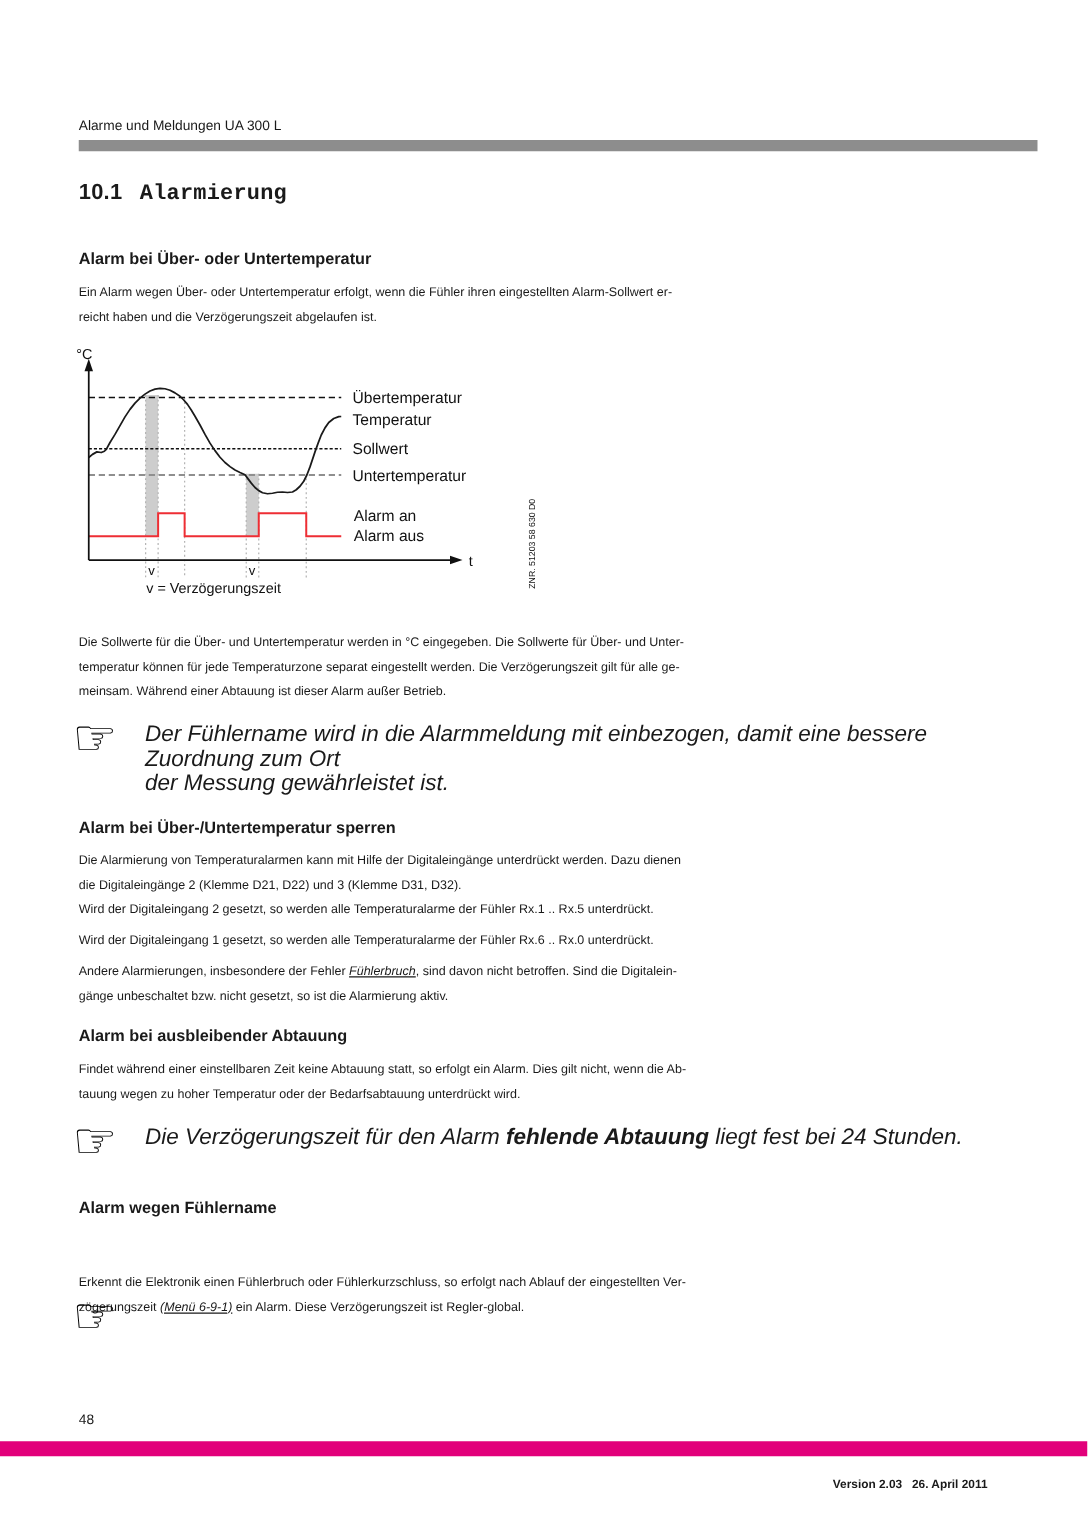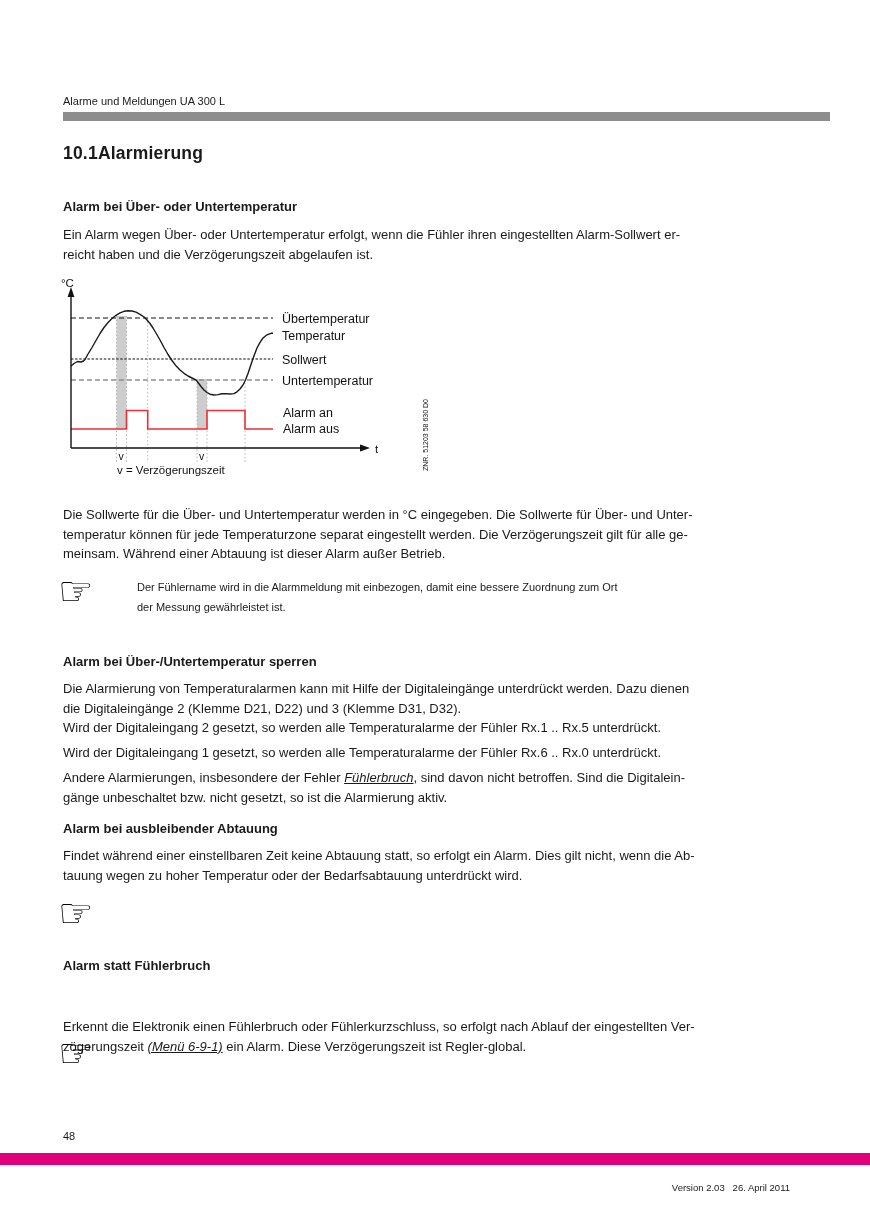--- a/index.html
+++ b/index.html
@@ -10,26 +10,26 @@
   }
   html,body{margin:0;padding:0;background:#ffffff;}
   body{
     width:870px;height:1230px;position:relative;overflow:hidden;
     font-family:"Liberation Sans","DejaVu Sans",sans-serif;color:var(--ink);
   }
   .abs{position:absolute;}
   .running-header{left:63px;top:95px;font-size:11px;}
   .header-rule{left:63px;top:112px;width:767px;height:9px;background:var(--rule-gray);}
   h1.title{left:63px;top:143px;margin:0;font-size:17.5px;font-weight:bold;letter-spacing:.2px;}
-  h1.title .title-text{margin-left:0;}
+  h1.title .title-text{margin-left:14px;font-family:Liberation Mono, monospace;}
   h2.subhead{margin:0;left:63px;font-size:13px;font-weight:bold;}
-  p.body{margin:0;left:63px;width:745px;font-size:13px;line-height:19.5px;white-space:pre-line;}
+  p.body{margin:0;left:63px;width:745px;font-size:10px;line-height:19.5px;white-space:pre-line;}
   .note{left:58px;width:748px;}
   .manicule{position:absolute;left:0;top:-7px;font-size:40px;line-height:40px;color:#000;}
-  .note-text{display:block;margin-left:79px;font-size:11px;line-height:19.5px;white-space:pre-line;}
+  .note-text{display:block;margin-left:58px;font-size:18px;line-height:19.5px;white-space:pre-line;font-style:italic;}
   .ital{font-style:italic;text-decoration:underline;}
   .bold{font-weight:bold;}
   .chart{left:60px;top:278px;}
   .band{fill:#cdcdcd;}
   .guides line{stroke:#b5b5b5;stroke-width:1;stroke-dasharray:1.5 2.2;}
   .th-over{stroke:#111;stroke-width:1.2;stroke-dasharray:5 3;}
   .th-set{stroke:#111;stroke-width:1.2;stroke-dasharray:2.5 1.6;}
   .th-under{stroke:#8f8f8f;stroke-width:1.6;stroke-dasharray:5 3;}
   .curve{fill:none;stroke:#1a1a1a;stroke-width:1.4;stroke-linejoin:round;}
   .alarm{fill:none;stroke:var(--alarm-red);stroke-width:1.6;}
@@ -37,21 +37,21 @@
   .axis-arrow{fill:#111;}
   .chart text{font-family:"Liberation Sans","DejaVu Sans",sans-serif;fill:#111;}
   .lbl{font-size:12.5px;}
   .red-text{fill:var(--alarm-red);}
   .axlabel{font-size:11.5px;}
   .vlbl{font-size:10.5px;}
   .vlegend{font-size:11.5px;}
   .znr{font-size:7px;fill:#555;}
   .footer-bar{left:0;top:1153px;width:870px;height:12px;background:var(--accent);}
   .page-number{left:63px;top:1130px;font-size:11px;}
-  .version-text{right:80px;top:1182px;font-size:9.5px;white-space:pre;}
+  .version-text{right:80px;top:1182px;font-size:9.5px;white-space:pre;font-weight:bold;}
 </style>
 </head>
 <body>
 
 <div class="abs running-header">Alarme und Meldungen UA 300 L</div>
 <div class="abs header-rule"></div>
 
 <h1 class="abs title"><span>10.1</span><span class="title-text">Alarmierung</span></h1>
 
 <h2 class="abs subhead" style="top:199px">Alarm bei Über- oder Untertemperatur</h2>
@@ -109,23 +109,24 @@
 <p class="abs body" style="top:743px">Wird der Digitaleingang 1 gesetzt, so werden alle Temperaturalarme der Fühler Rx.6 .. Rx.0 unterdrückt.</p>
 <p class="abs body" style="top:768px"><span>Andere Alarmierungen, insbesondere der Fehler </span><span class="ital">Fühlerbruch</span><span>, sind davon nicht betroffen. Sind die Digitalein-
 gänge unbeschaltet bzw. nicht gesetzt, so ist die Alarmierung aktiv.</span></p>
 
 <h2 class="abs subhead" style="top:821px">Alarm bei ausbleibender Abtauung</h2>
 <p class="abs body" style="top:846px">Findet während einer einstellbaren Zeit keine Abtauung statt, so erfolgt ein Alarm. Dies gilt nicht, wenn die Ab-
 tauung wegen zu hoher Temperatur oder der Bedarfsabtauung unterdrückt wird.</p>
 
 <div class="abs note" style="top:900px">
   <span class="manicule">☞</span>
+  <span class="note-text"><span>Die Verzögerungszeit für den Alarm </span><span class="bold">fehlende Abtauung</span><span> liegt fest bei 24 Stunden.</span></span>
 </div>
 
-<h2 class="abs subhead" style="top:958px">Alarm statt Fühlerbruch</h2>
+<h2 class="abs subhead" style="top:958px">Alarm wegen Fühlername</h2>
 <p class="abs body" style="top:1017px"><span>Erkennt die Elektronik einen Fühlerbruch oder Fühlerkurzschluss, so erfolgt nach Ablauf der eingestellten Ver-
 zögerungszeit </span><span class="ital">(Menü 6-9-1)</span><span> ein Alarm. Diese Verzögerungszeit ist Regler-global.</span></p>
 
 <div class="abs note" style="top:1040px">
   <span class="manicule">☞</span>
 </div>
 
 <div class="abs footer-bar"></div>
 <div class="abs page-number">48</div>
 <div class="abs version-text">Version 2.03   26. April 2011</div>

